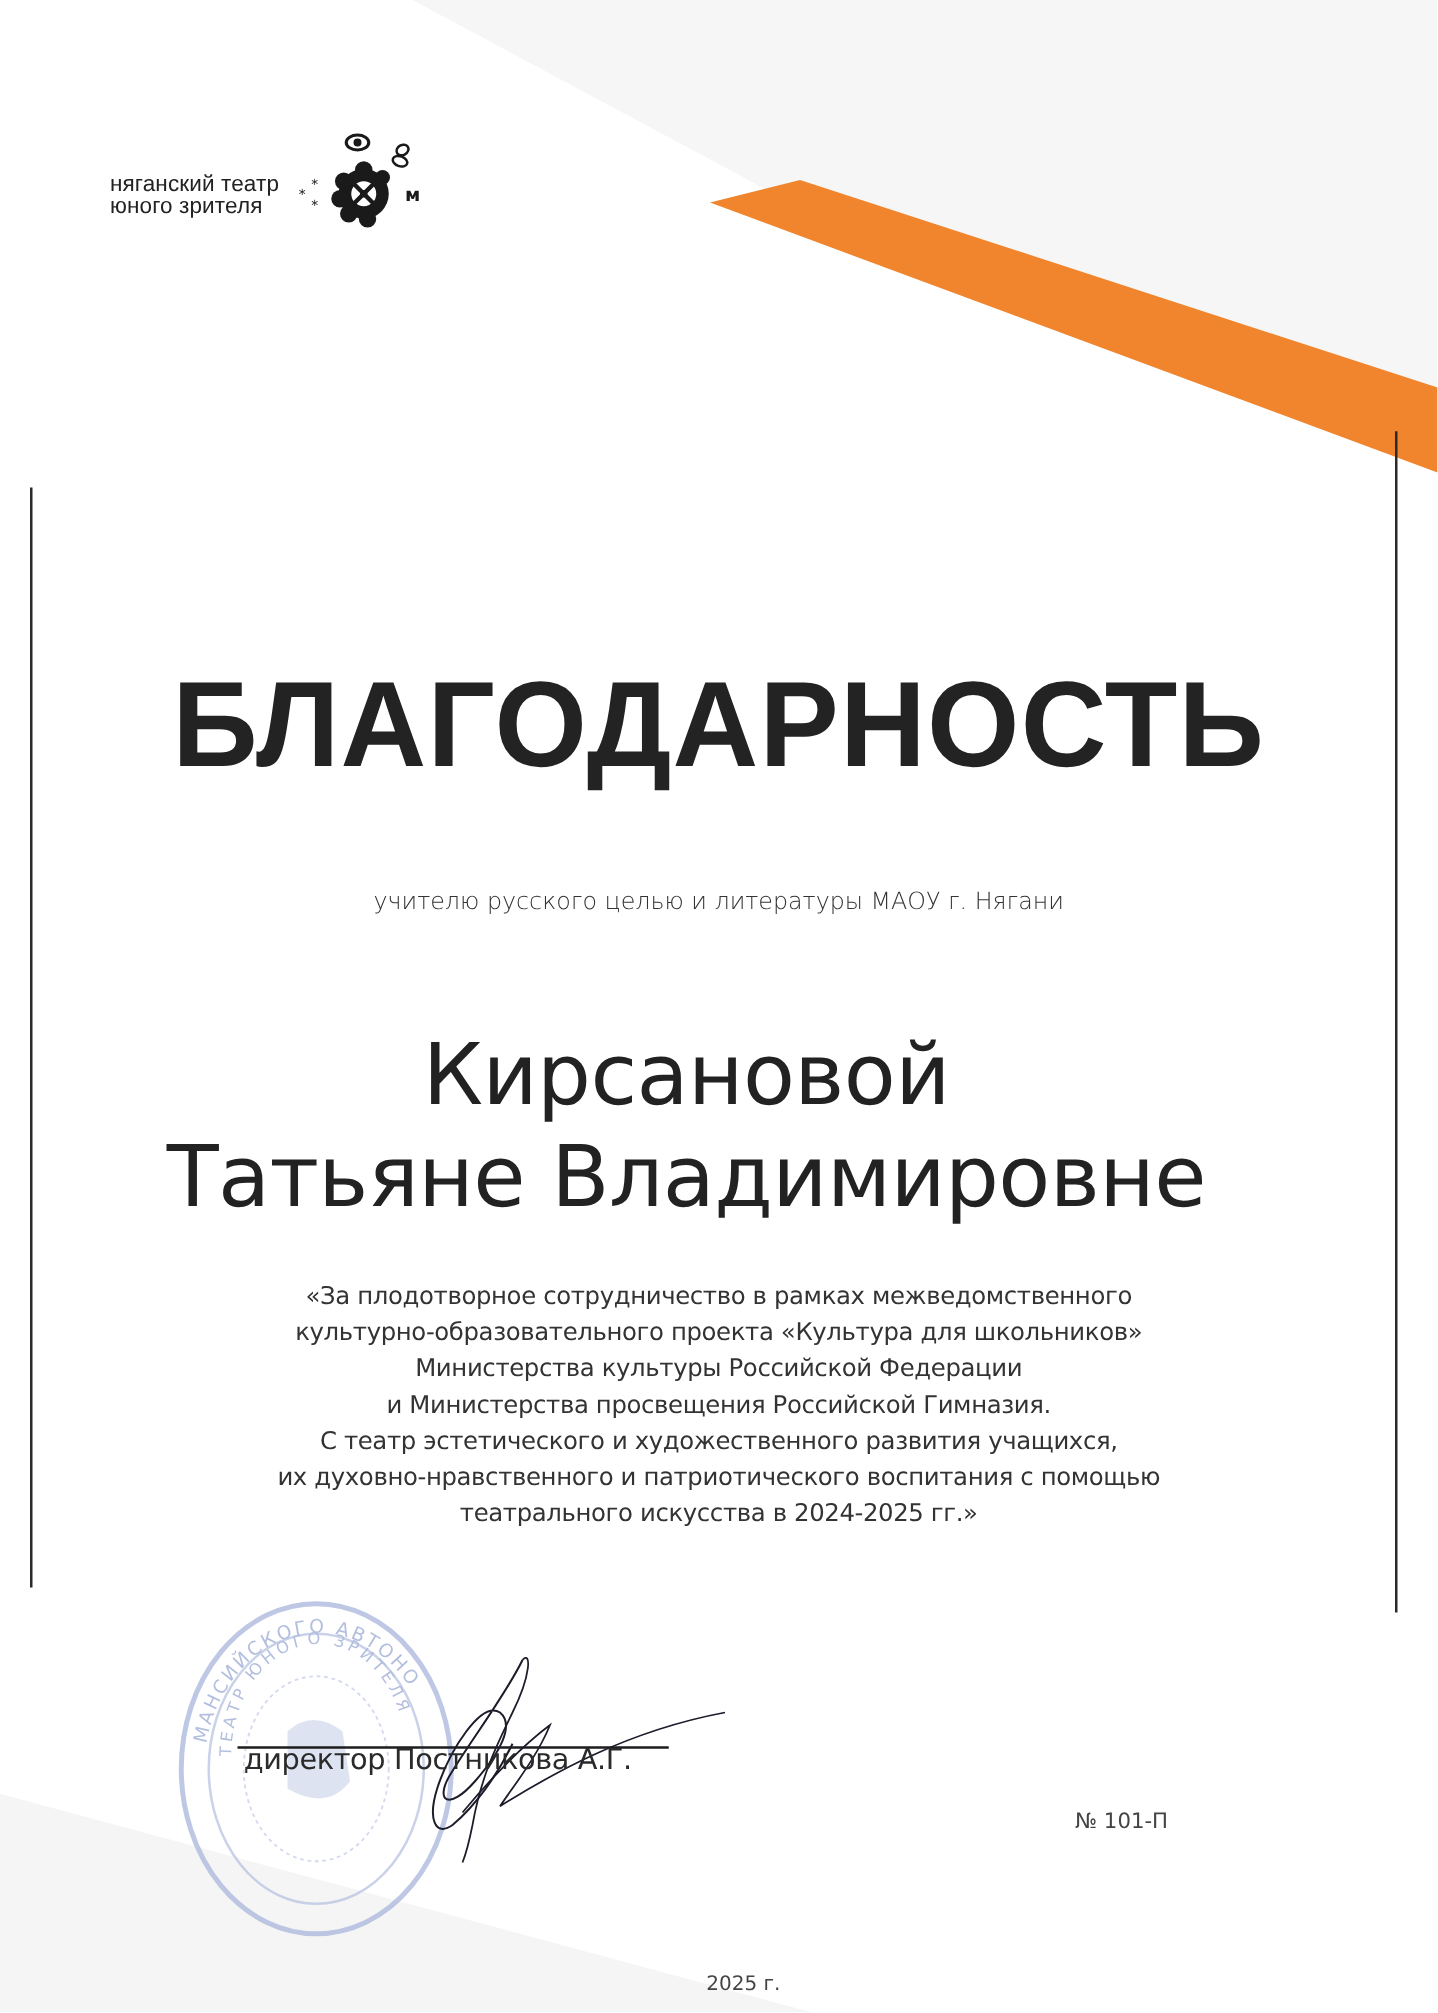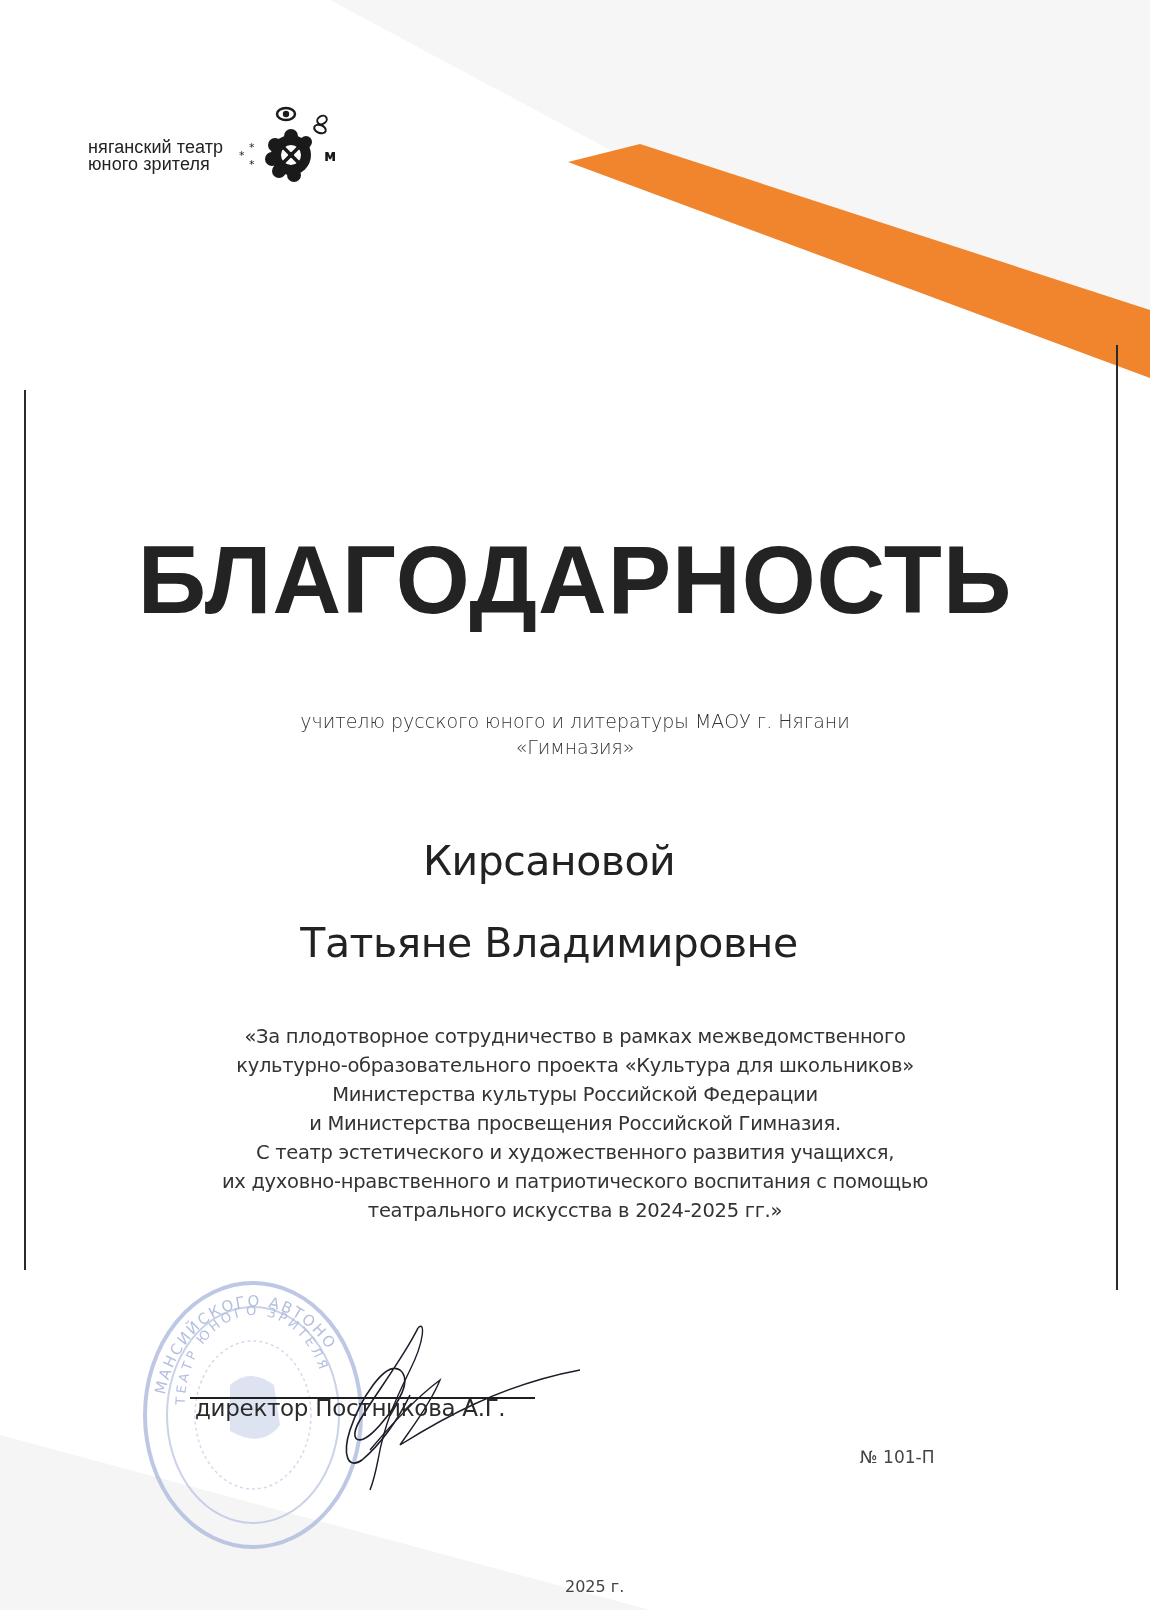--- a/index.html
+++ b/index.html
@@ -23,21 +23,21 @@
       font-size: 97px; line-height: 100px; letter-spacing: 1px; color: #232323;
       transform: scaleX(0.98);
     }
     .subtitle {
       position: absolute; left: 0; width: 1150px; top: 708px; text-align: center;
       font-family: "DejaVu Sans", sans-serif; font-weight: 300;
       font-size: 19px; line-height: 26px; color: #333;
     }
     .name {
       position: absolute; left: 0; width: 1098px; top: 820px; text-align: center;
-      font-family: "DejaVu Sans", sans-serif; font-size: 41px; line-height: 82px;
+      font-family: "DejaVu Sans", sans-serif; font-size: 68px; line-height: 82px;
       color: #222; letter-spacing: -0.5px;
     }
     .body-text {
       position: absolute; left: 0; width: 1150px; top: 1022px; text-align: center;
       font-family: "DejaVu Sans", sans-serif; font-size: 19.5px; line-height: 29px;
       color: #333; letter-spacing: -0.3px;
     }
     .body-text div { white-space: nowrap; }
     .sig-line { position: absolute; left: 190px; top: 1397px; width: 345px; height: 2px; background: #1e1e1e; }
     .director {
@@ -99,22 +99,21 @@
     <line x1="10" y1="-10" x2="-10" y2="10" stroke="#1a1a1a" stroke-width="3.5"></line>
     <circle cx="0" cy="0" r="3" fill="#1a1a1a"></circle>
   </g>
 
   <text x="88" y="58" font-size="15" font-weight="bold" fill="#1a1a1a" font-family="DejaVu Sans, sans-serif">м</text>
 </svg>
 
 <div class="title">БЛАГОДАРНОСТЬ</div>
 
 <div class="subtitle">
-  <div>учителю русского юного и литературы МАОУ г. Нягани</div>
-  <div>«Гимназия»</div>
+  <div>учителю русского целью и литературы МАОУ г. Нягани</div>
 </div>
 
 <div class="name">
   <div>Кирсановой</div>
   <div>Татьяне Владимировне</div>
 </div>
 
 <div class="body-text">
   <div>«За плодотворное сотрудничество в рамках межведомственного</div>
   <div>культурно-образовательного проекта «Культура для школьников»</div>

